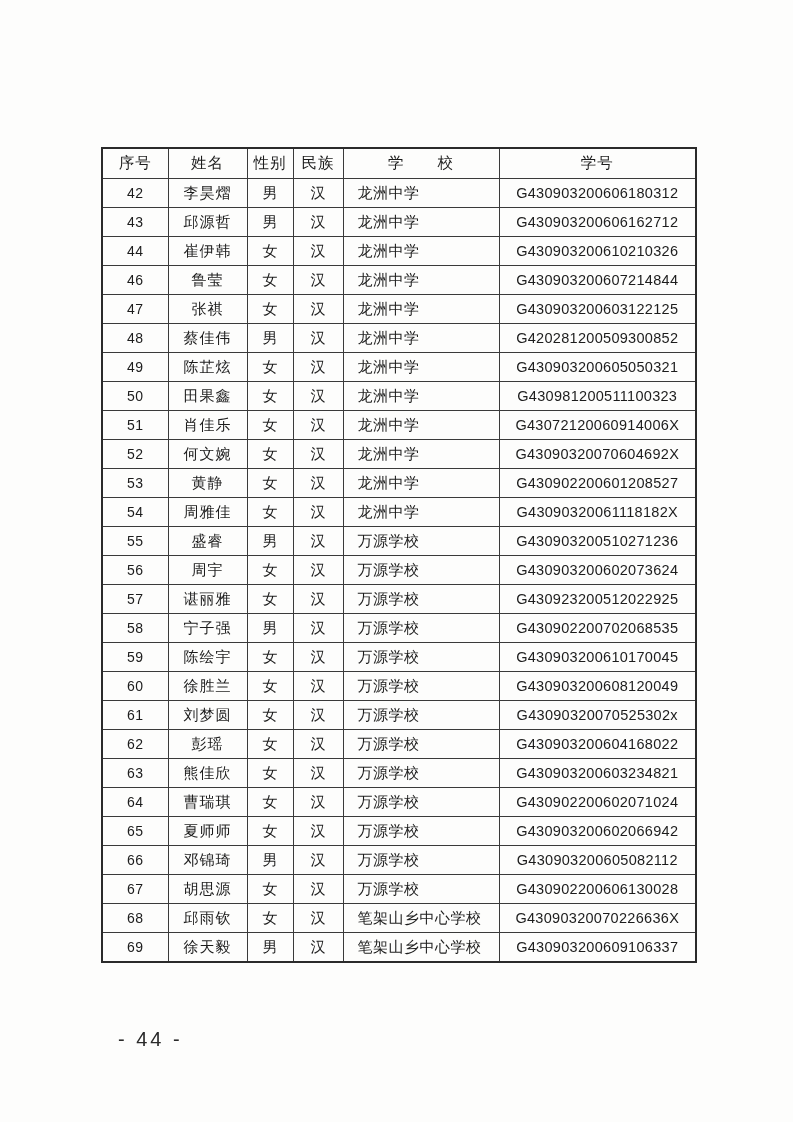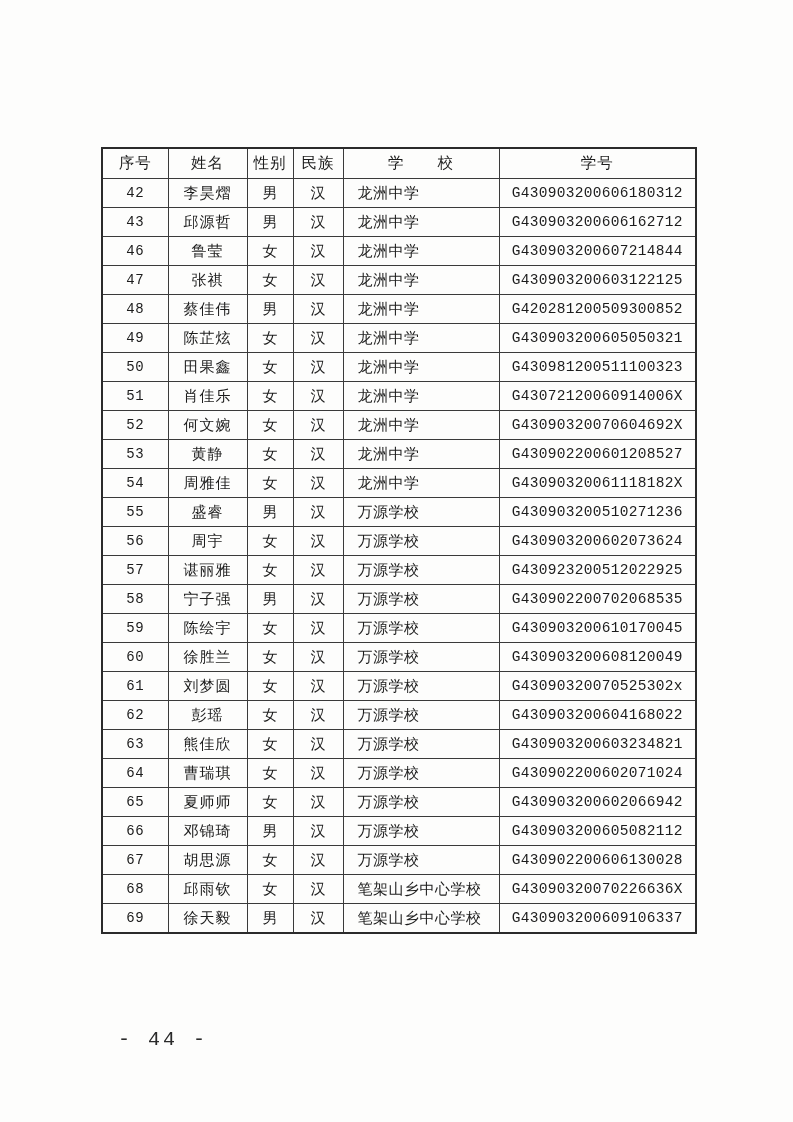--- a/index.html
+++ b/index.html
@@ -6,21 +6,21 @@
     margin: 0;
     padding: 0;
     background: #e8e8e8;
   }
   .page {
     position: relative;
     width: 793px;
     height: 1122px;
     margin: 0 auto;
     background: #fdfdfc;
-    font-family: Liberation Mono, monospace;
+    font-family: Liberation Sans, sans-serif;
     color: #1c1c1c;
     overflow: hidden;
   }
   .doc-table {
     position: absolute;
     left: 101px;
     top: 147px;
     width: 594px;
     border-collapse: collapse;
     table-layout: fixed;
@@ -106,20 +106,28 @@
 
         <tr>
           <td class="c-no">43</td>
           <td class="c-name">邱源哲</td>
           <td class="c-gender">男</td>
           <td class="c-eth">汉</td>
           <td class="c-school">龙洲中学</td>
           <td class="c-sid">G430903200606162712</td>
         </tr>
 
+        <tr>
+          <td class="c-no">44</td>
+          <td class="c-name">崔伊韩</td>
+          <td class="c-gender">女</td>
+          <td class="c-eth">汉</td>
+          <td class="c-school">龙洲中学</td>
+          <td class="c-sid">G430903200610210326</td>
+        </tr>
 
 
         <tr>
           <td class="c-no">46</td>
           <td class="c-name">鲁莹</td>
           <td class="c-gender">女</td>
           <td class="c-eth">汉</td>
           <td class="c-school">龙洲中学</td>
           <td class="c-sid">G430903200607214844</td>
         </tr>

